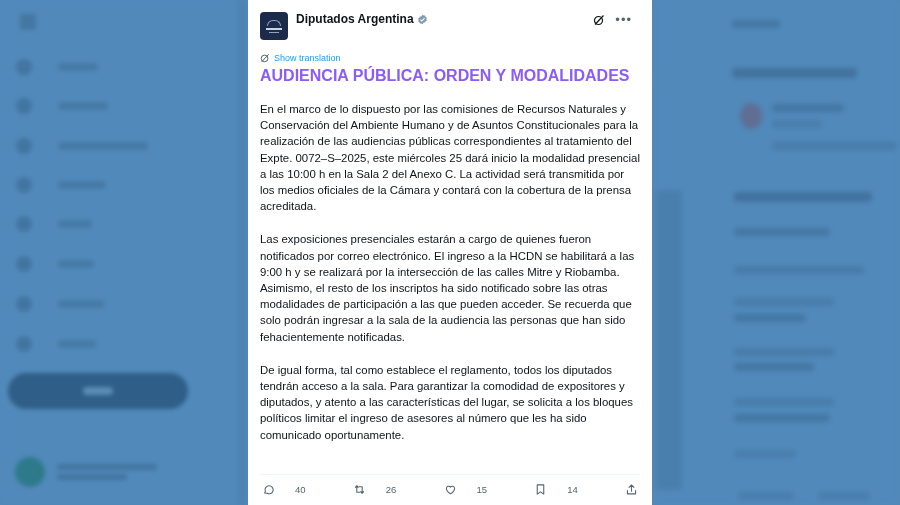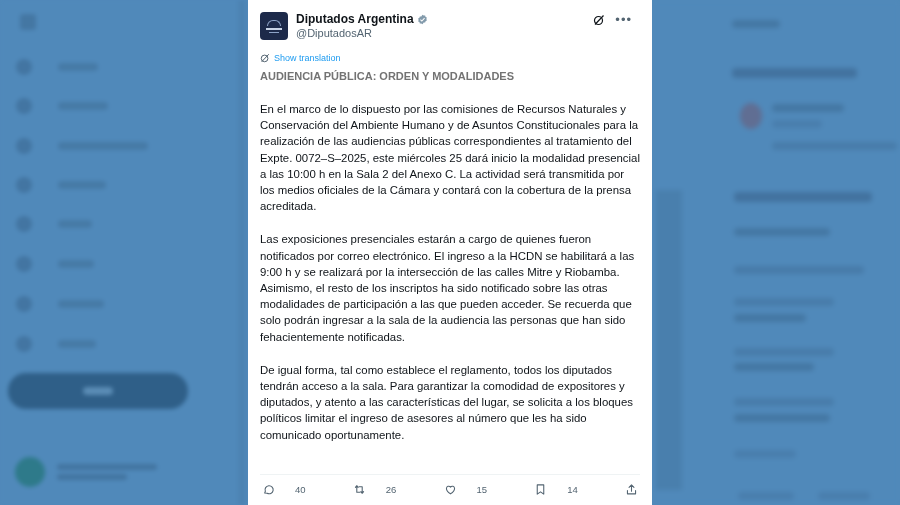--- a/index.html
+++ b/index.html
@@ -61,21 +61,21 @@
     .verified { width: 11px; height: 11px; }
     .handle { font-size: 11px; color: #536471; }
     .hdr-actions { position: absolute; right: 8px; top: 14px; display: flex; align-items: center; gap: 10px; }
     .grok-icon { width: 12px; height: 12px; }
     .more-icon { font-size: 13px; color: #536471; letter-spacing: 1px; line-height: 10px; }
 
     .translate { display: flex; align-items: center; gap: 4px; margin-top: 6px; height: 12px; }
     .translate svg { width: 10px; height: 10px; }
     .translate span { font-size: 9px; color: #1d9bf0; }
 
-    .title { margin-top: 4px; font-size: 11px; font-weight: 700; color: #737373; line-height: 16px; }
+    .title { margin-top: 4px; font-size: 16px; font-weight: 700; color: #8b5cf6; line-height: 16px; }
 
     .body { margin-top: 16px; font-size: 11.4px; color: #0f1419; line-height: 16.2px; }
     .body p { margin-bottom: 16px; margin-top: 17px; }
 
     .meta { position: absolute; left: 12px; top: 450px; font-size: 10px; color: #536471; display: flex; gap: 3px; }
     .meta .views-count { font-weight: 700; color: #0f1419; }
     .divider { position: absolute; left: 12px; right: 12px; top: 474px; height: 1px; background: #eff3f4; }
     .actions { position: absolute; left: 14px; right: 14px; top: 483px; display: flex; justify-content: space-between; align-items: center; }
     .act { display: flex; align-items: center; gap: 20px; font-size: 9.5px; color: #536471; }
     .act svg { width: 13px; height: 13px; }
@@ -162,21 +162,20 @@
         <div class="txt2"></div>
       </div>
       <div class="names">
         <div class="name-row">
           <span class="display-name">Diputados Argentina</span>
           <svg class="verified" viewBox="0 0 24 24">
             <path fill="#829aab" d="M12 1.5l2.6 2 3.2-.3.9 3.1 2.8 1.6-1 3.1 1 3.1-2.8 1.6-.9 3.1-3.2-.3L12 22.5l-2.6-2-3.2.3-.9-3.1-2.8-1.6 1-3.1-1-3.1 2.8-1.6.9-3.1 3.2.3z"></path>
             <path fill="none" stroke="#fff" stroke-width="2.2" d="M7.5 12.3l3 3 6-6.3"></path>
           </svg>
         </div>
-        <span class="handle">@DiputadosAR</span>
       </div>
       <div class="hdr-actions">
         <svg class="grok-icon" viewBox="0 0 24 24">
           <circle cx="11" cy="13" r="8" fill="none" stroke="#0f1419" stroke-width="2.4"></circle>
           <path d="M4 21L21 3" stroke="#0f1419" stroke-width="2.4"></path>
         </svg>
         <span class="more-icon">•••</span>
       </div>
     </div>
 

